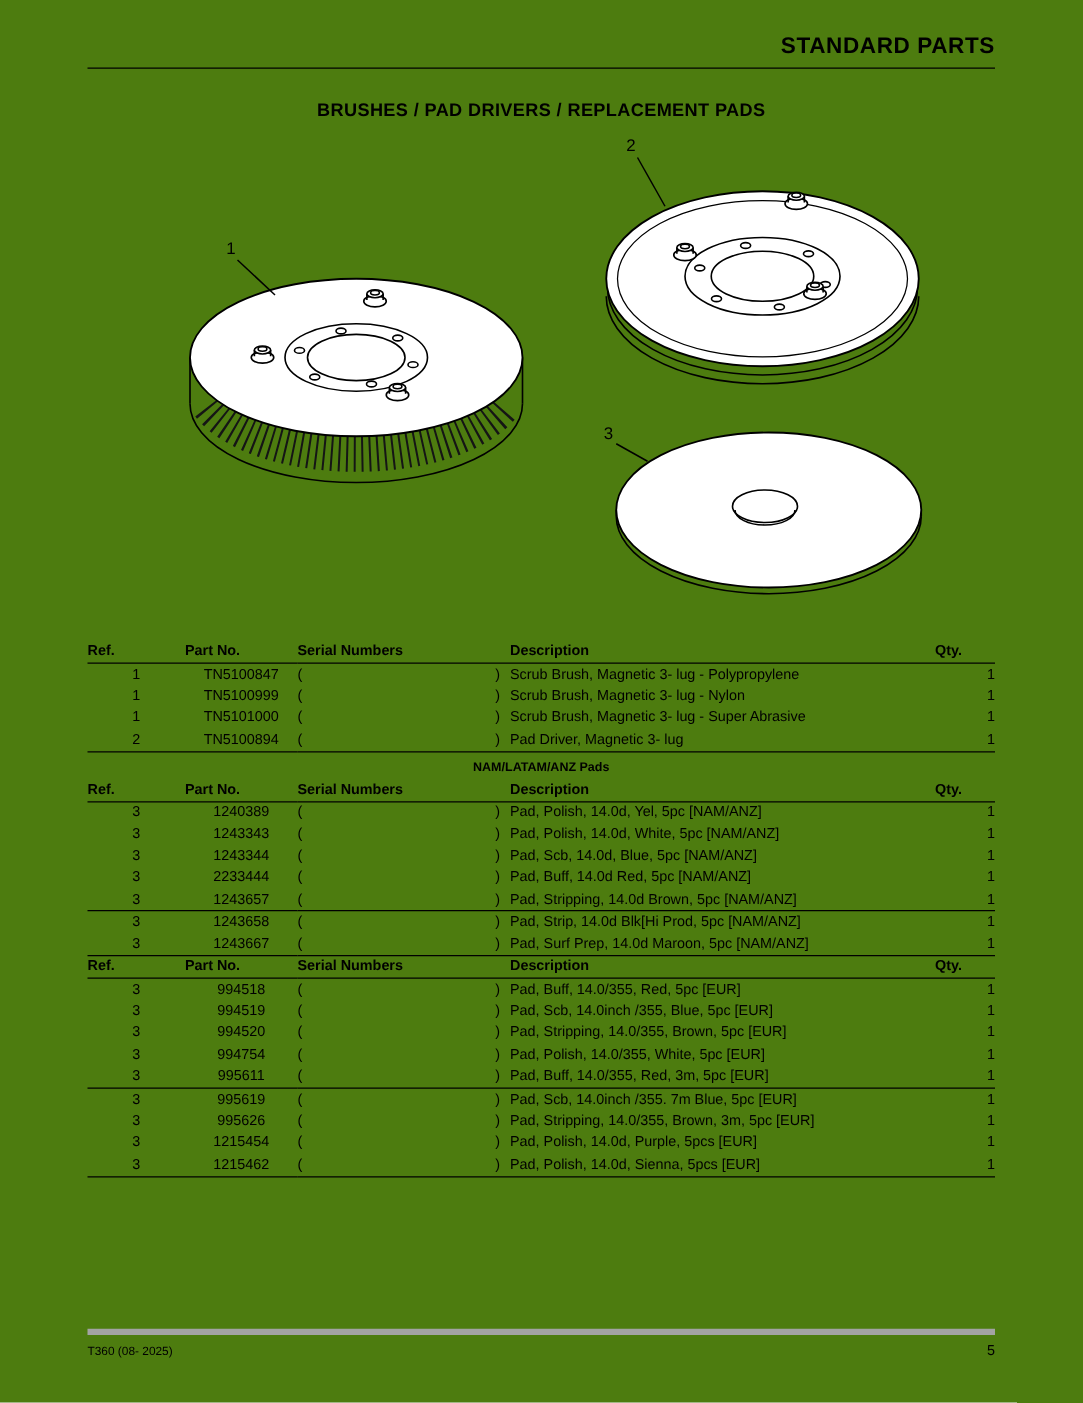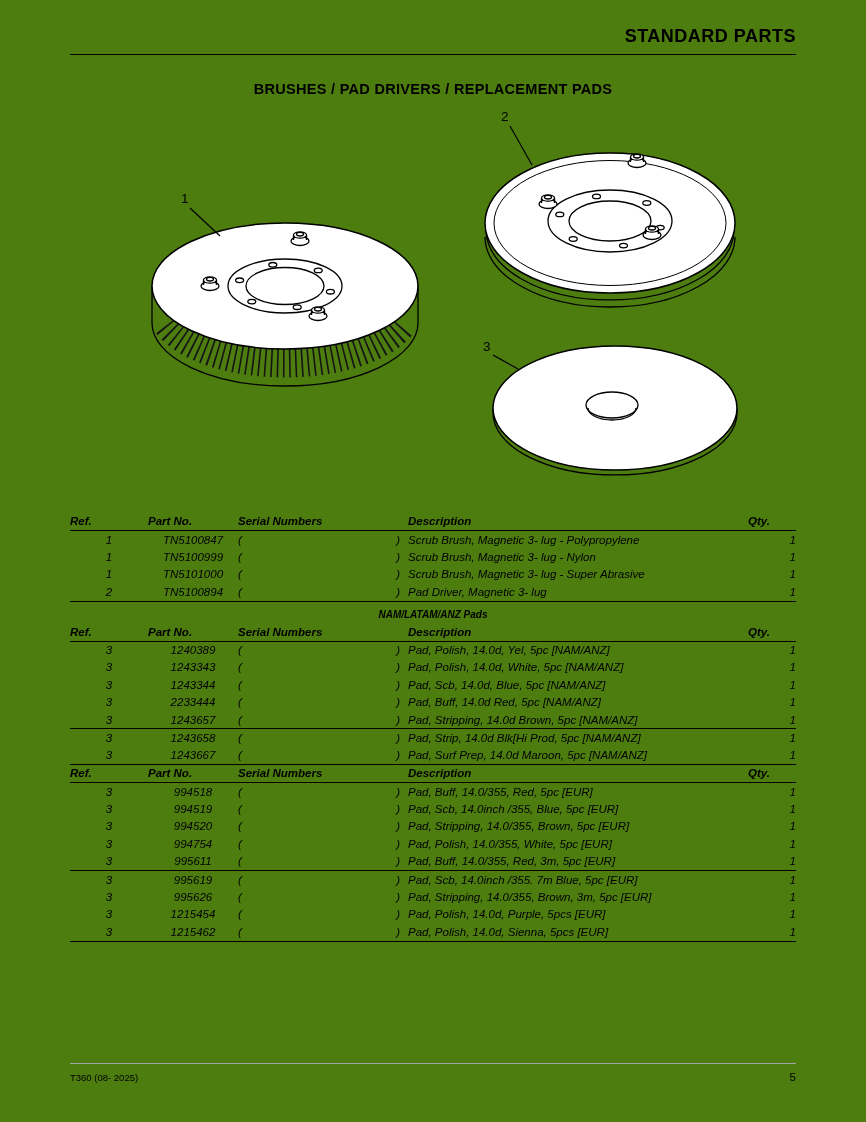--- a/index.html
+++ b/index.html
@@ -55,26 +55,26 @@
   th.cell-desc, td.cell-desc { padding-left: 10px; }
   th.cell-qty { text-align: right; margin-top: 47px; }
   td.cell-qty { text-align: right; padding-right: 8px; }
   tr.sep td { border-top: 1.5px solid #000; }
 
   .pads-title {
     text-align: center; font-weight: bold;
     font-size: 10px;
     margin: 7px 0 4px 0;
   }
-  .tables-wrap { margin-top: 6px; font-style: italic; }
+  .tables-wrap { margin-top: 6px; }
 
   .doc-footer {
     position: absolute;
     left: 70px; right: 70px; top: 1063px;
-    border-top: 1px solid #a3a3a3;
+    border-top: 5px solid #a3a3a3;
     padding-top: 7px;
     display: flex; justify-content: space-between; align-items: baseline;
   }
   .doc-footer .left { font-size: 9.5px; }
   .doc-footer .right { font-size: 11.5px; }
 </style>
 </head>
 <body>
 
 <div class="page">

